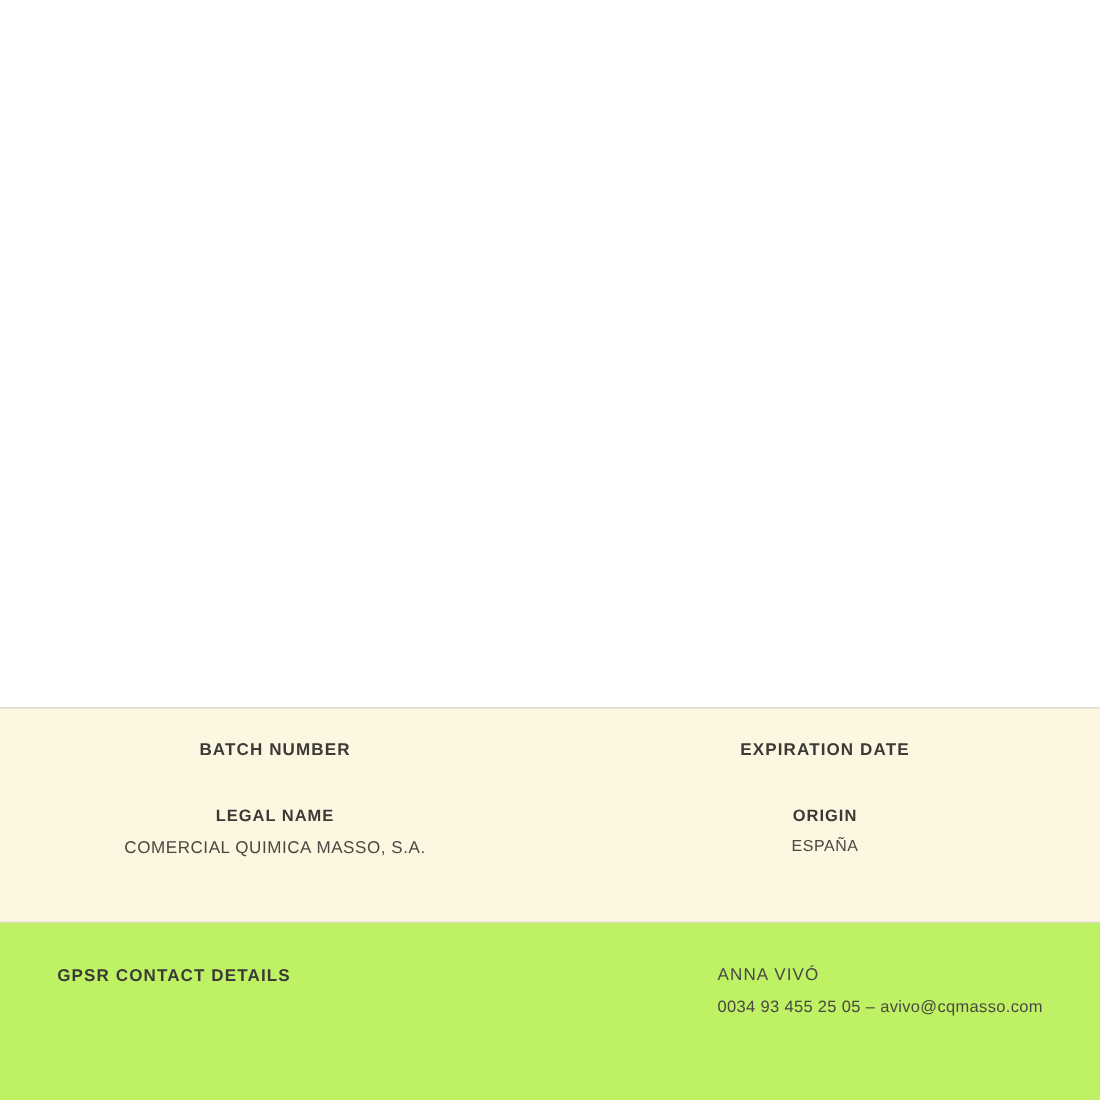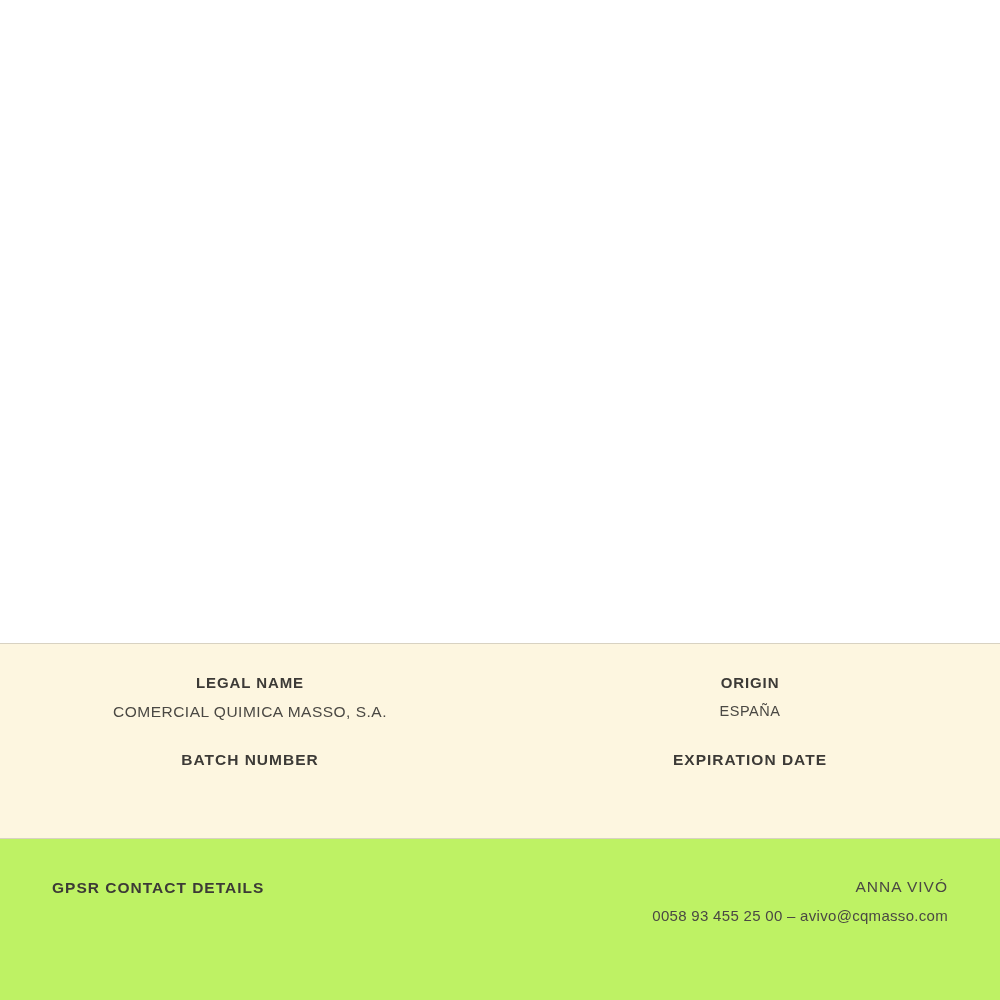--- a/index.html
+++ b/index.html
@@ -86,21 +86,21 @@
     padding-top: 40px;
   }
   .gpsr-title {
     font-size: 15.5px;
     font-weight: bold;
     letter-spacing: 1.0px;
     color: #3c3a36;
     white-space: nowrap;
   }
   .contact-lines {
-    text-align: right;
+    text-align: left;
     margin-left: 36px;
   }
   .contact-line {
     font-size: 15.5px;
     letter-spacing: 0.55px;
     color: #4a4843;
     line-height: 1.0;
     margin-bottom: 13px;
     white-space: nowrap;
   }
@@ -115,47 +115,47 @@
 </style>
 </head>
 <body>
 
 <div class="page">
 
   <div class="blank-area"></div>
 
   <div class="info-band">
 
+    <div class="info-grid info-row-1">
+      <div class="cell">
+        <div class="field-label">BATCH NUMBER</div>
+        <div class="field-value"></div>
+      </div>
+      <div class="cell">
+        <div class="field-label">EXPIRATION DATE</div>
+        <div class="field-value"></div>
+      </div>
+    </div>
+
     <div class="info-grid info-row-2">
       <div class="cell">
         <div class="field-label small">LEGAL NAME</div>
         <div class="field-value">COMERCIAL QUIMICA MASSO, S.A.</div>
       </div>
       <div class="cell">
         <div class="field-label small">ORIGIN</div>
         <div class="field-value sm">ESPAÑA</div>
       </div>
     </div>
 
-    <div class="info-grid info-row-1">
-      <div class="cell">
-        <div class="field-label">BATCH NUMBER</div>
-        <div class="field-value"></div>
-      </div>
-      <div class="cell">
-        <div class="field-label">EXPIRATION DATE</div>
-        <div class="field-value"></div>
-      </div>
-    </div>
-
   </div>
 
   <div class="footer-band">
     <div class="footer-inner">
       <div class="gpsr-title">GPSR CONTACT DETAILS</div>
       <div class="contact-lines">
         <div class="contact-line first">ANNA VIVÓ</div>
-        <div class="contact-line last">0058 93 455 25 00 – avivo@cqmasso.com</div>
+        <div class="contact-line last">0034 93 455 25 05 – avivo@cqmasso.com</div>
       </div>
     </div>
   </div>
 
 </div>
 
 </body></html>

